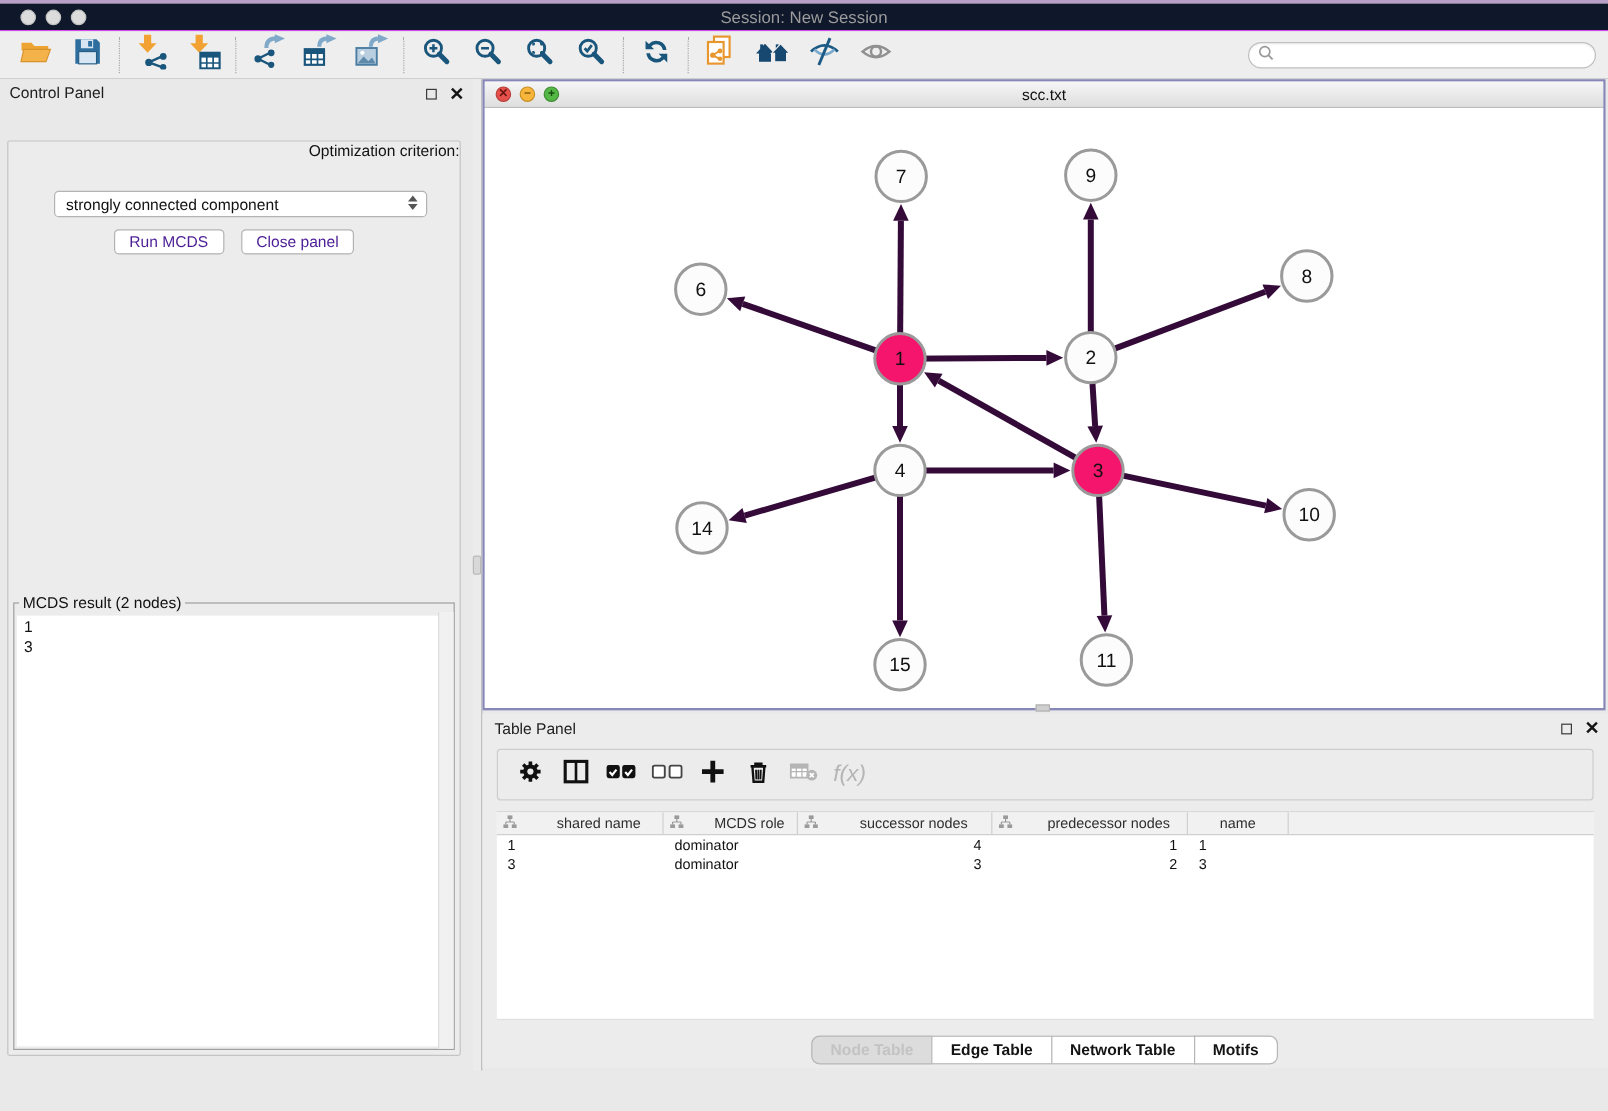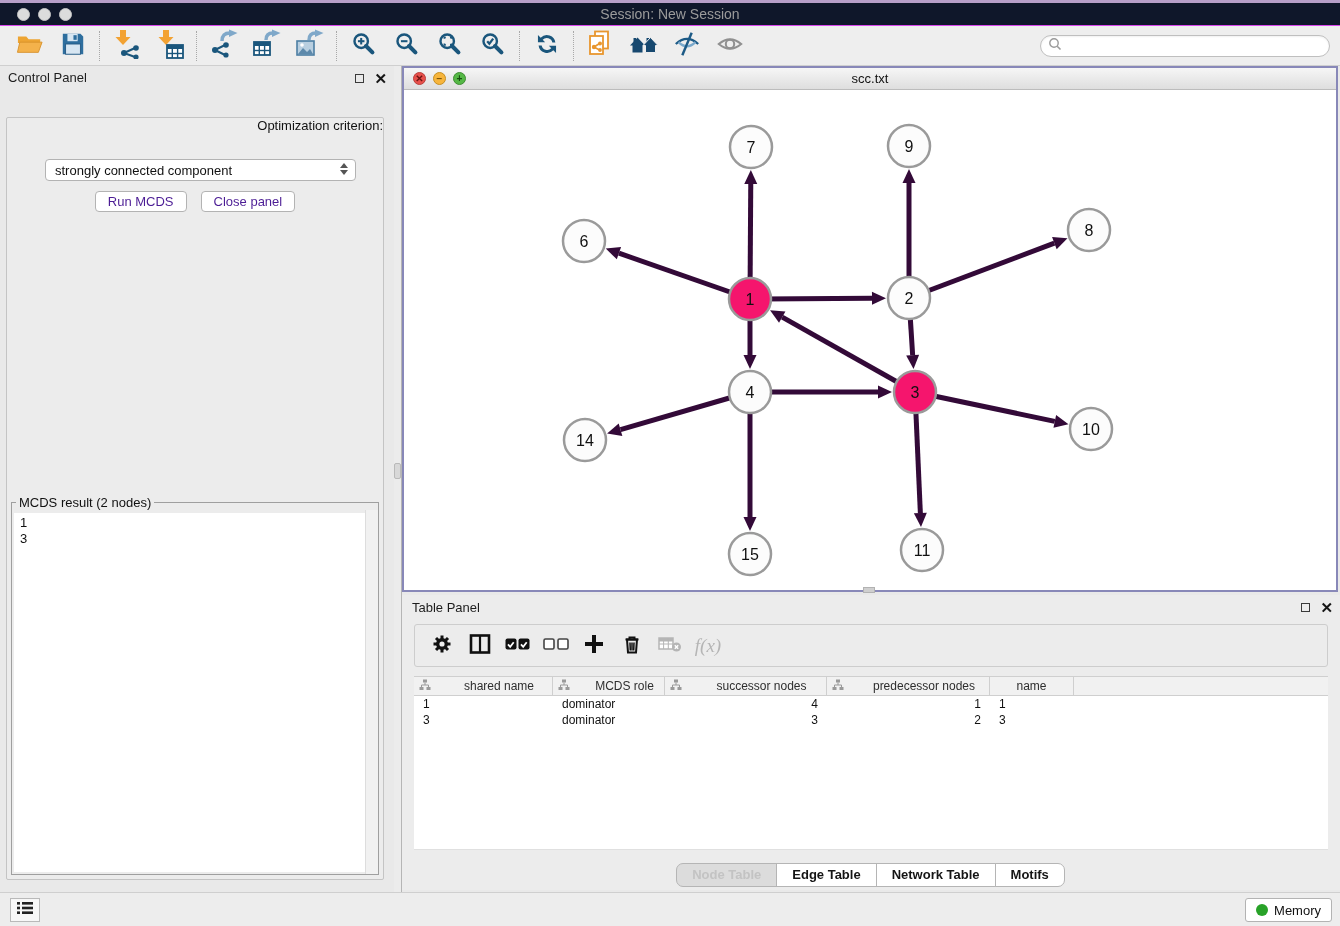--- a/index.html
+++ b/index.html
@@ -59,21 +59,21 @@
   .light.yellow{background:#f7b53c;border:1px solid #c68f22;color:#7a5408}
   .light.green{background:#55b846;border:1px solid #3f8c33;color:#174f10}
   .net-canvas{position:absolute;left:0;top:22px;right:0;bottom:0;background:#fff}
   .h-grip{position:absolute;bottom:-3px;left:459px;width:12px;height:6px;background:#cfcfcf;border:1px solid #b2b2b2;z-index:3}
 
   
   .table-panel{position:absolute;left:402px;top:595px;width:938px;height:295px;background:#ececec}
   .tp-header{height:26px;font-size:13px;color:#1d1d1d;padding-left:10px;line-height:26px;position:relative}
   .tp-toolbar{position:absolute;left:12px;right:12px;top:29px;height:43px;border:1px solid #cdcdcd;border-radius:3px;display:flex;align-items:center;padding-left:8px}
   .tp-btn{width:38px;height:36px;display:flex;align-items:center;justify-content:center}
-  .fx{font-family:Liberation Serif, serif;font-style:italic;font-size:19px;color:#b5b5b5}
+  .fx{font-family:Liberation Sans, sans-serif;font-style:italic;font-size:19px;color:#b5b5b5}
   .table-wrap{position:absolute;left:12px;right:12px;top:81px;height:174px;background:#fff;border-top:1px solid #cfcfcf;border-bottom:1px solid #e0e0e0}
   .thead{display:flex;height:19px;background:#f1f1f1;border-bottom:1px solid #cfcfcf}
   .th{display:flex;align-items:center;border-right:1px solid #cfcfcf;font-size:12px;color:#2e2e2e;padding:0 5px;gap:20px}
   .th .lbl{flex:1;text-align:center;white-space:nowrap;overflow:hidden}
   .tr{display:flex;height:16px}
   .td{font-size:12px;color:#111;line-height:16px;white-space:nowrap;overflow:hidden;padding:0 9px}
   .tp-tabs{position:absolute;left:0;right:0;top:268px;display:flex;justify-content:center}
   .tp-tab{border:1px solid #b5b5b5;background:#fff;padding:3px 15px;font-size:13px;font-weight:bold;margin-left:-1px;color:#141414;line-height:16px}
   .tp-tab:first-child{border-radius:7px 0 0 7px}
   .tp-tab:last-child{border-radius:0 7px 7px 0}
@@ -514,30 +514,14 @@
         </div>
     </div>
     <div class="tp-tabs">
         <div class="tp-tab active">Node Table</div>
         <div class="tp-tab">Edge Table</div>
         <div class="tp-tab">Network Table</div>
         <div class="tp-tab">Motifs</div>
       </div>
   </div>
 
-  <div class="statusbar">
-    <div class="sb-left">
-      <span><svg width="18" height="14" viewBox="0 0 18 14" fill="#222">
-            <rect x="1" y="1" width="3" height="2.6"></rect>
-            <rect x="6" y="1" width="11" height="2.6"></rect>
-            <rect x="1" y="5.7" width="3" height="2.6"></rect>
-            <rect x="6" y="5.7" width="11" height="2.6"></rect>
-            <rect x="1" y="10.4" width="3" height="2.6"></rect>
-            <rect x="6" y="10.4" width="11" height="2.6"></rect>
-          </svg></span>
-    </div>
-    <div class="memory-btn">
-      <span class="mem-dot"></span>
-      <span>Memory</span>
-    </div>
-  </div>
 
 </div>
 
 </body></html>

